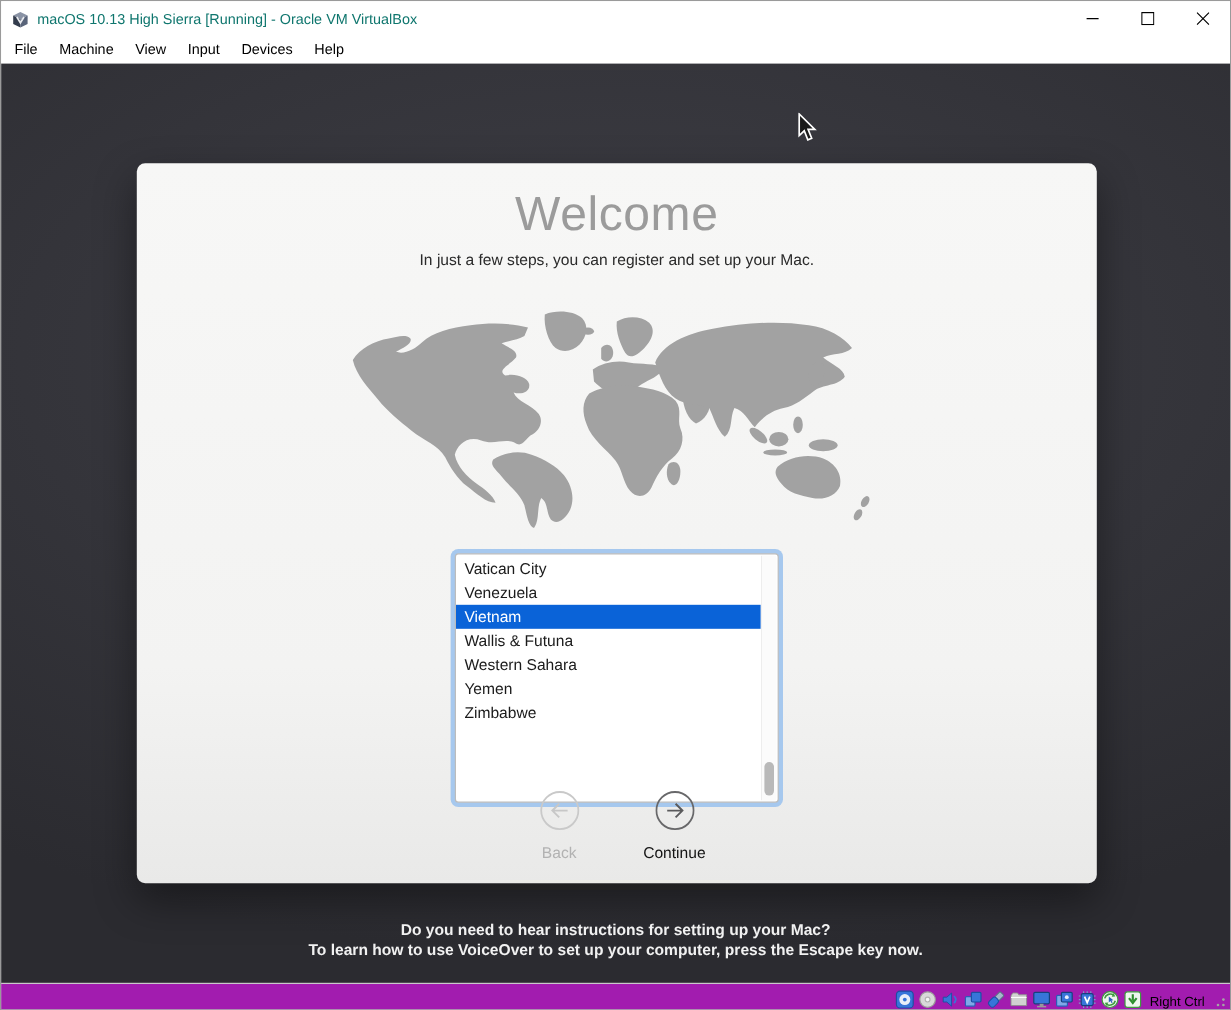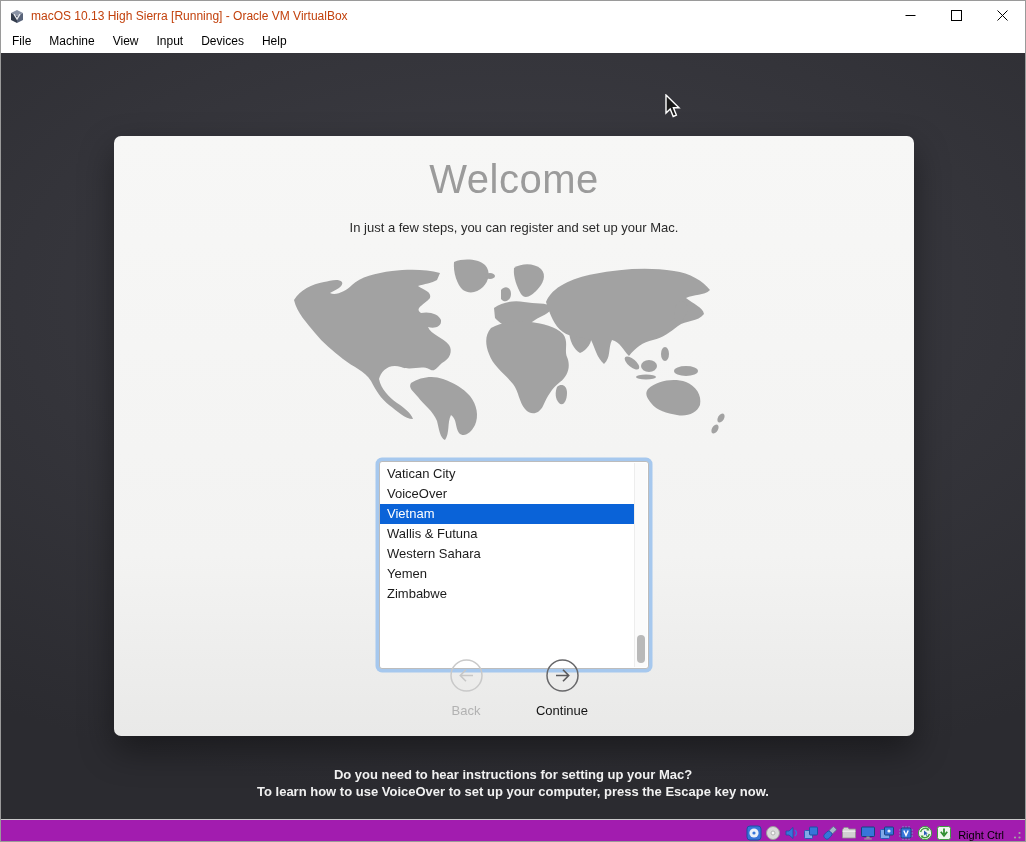--- a/index.html
+++ b/index.html
@@ -4,37 +4,37 @@
 <style>
   * { box-sizing: border-box; margin: 0; padding: 0; }
   html,body { width:1026px; height:842px; overflow:hidden; }
   body { font-family:"Liberation Sans", sans-serif; }
 
   .window { width:1026px; height:842px; display:flex; flex-direction:column; border:1px solid #9a9a9a; background:#fff; }
 
   
   .titlebar { height:29px; background:#ffffff; display:flex; align-items:center; flex:0 0 auto; }
   .titlebar .app-icon { width:16px; height:16px; margin:0 6px 0 8px; flex:0 0 auto; }
-  .titlebar .title { font-size:12px; color:#c2410c; white-space:nowrap; }
+  .titlebar .title { font-size:12px; color:#0f766e; white-space:nowrap; }
   .win-controls { margin-left:auto; display:flex; height:100%; }
   .win-btn { width:46px; height:100%; display:flex; align-items:center; justify-content:center; background:transparent; border:none; cursor:default; }
 
   
   .menubar { height:23px; background:#ffffff; display:flex; align-items:center; padding-left:2px; flex:0 0 auto; }
   .menu-item { font-size:12px; color:#000; padding:0 9px; line-height:23px; }
 
   
   .vm-screen { position:relative; flex:1 1 auto; background:radial-gradient(ellipse 900px 500px at 50% 32%, #3e3e45 0%, #34343a 55%, #2b2b30 100%); overflow:hidden; }
 
   .card { position:absolute; left:113px; top:83px; width:800px; height:600px; border-radius:7px;
           background:linear-gradient(#f7f7f6 0%, #f3f3f2 70%, #e9e9e8 100%);
           box-shadow:0 14px 34px rgba(0,0,0,0.42); }
 
   .welcome-title { position:absolute; top:21px; left:0; width:100%; text-align:center; font-size:40px; color:#9b9b9b; letter-spacing:0.5px; }
-  .welcome-subtitle { position:absolute; top:84px; left:0; width:100%; text-align:center; font-size:13px; color:#2a2a2a; }
+  .welcome-subtitle { position:absolute; top:73px; left:0; width:100%; text-align:center; font-size:13px; color:#2a2a2a; }
 
   .world-map { position:absolute; top:120px; left:170px; width:460px; height:188px; }
   .world-map path, .world-map ellipse { fill:#a2a2a2; }
 
   
   .listbox { position:absolute; left:265px; top:325px; width:270px; height:208px; background:#ffffff;
              border:1px solid #bcbcbc; border-radius:3px; box-shadow:0 0 0 3.5px #a6c8ee; }
   .list-rows { position:absolute; left:0; top:2px; right:14px; bottom:0; overflow:hidden; }
   .row { height:20px; line-height:20px; padding-left:7px; font-size:13px; color:#1b1b1b; white-space:nowrap; }
   .row.selected { background:#0a63d8; color:#ffffff; }
@@ -135,21 +135,21 @@
         <path d="M364,133 C374,124 390,122 402,126 C412,130 418,139 416,149 C413,157 403,161 393,159 C383,157 373,155 367,147 C362,141 361,137 364,133 Z"></path>
         <ellipse cx="437" cy="162" rx="3" ry="5" transform="rotate(30 437 162)"></ellipse>
         <ellipse cx="431" cy="173" rx="3" ry="5" transform="rotate(30 431 173)"></ellipse>
       </svg>
 
       <div class="listbox">
         <div class="list-rows">
 
             <div class="row"><span>Vatican City</span></div>
 
-            <div class="row"><span>VoiceOver</span></div>
+            <div class="row"><span>Venezuela</span></div>
 
             <div class="row selected"><span>Vietnam</span></div>
 
             <div class="row"><span>Wallis &amp; Futuna</span></div>
 
             <div class="row"><span>Western Sahara</span></div>
 
             <div class="row"><span>Yemen</span></div>
 
 

